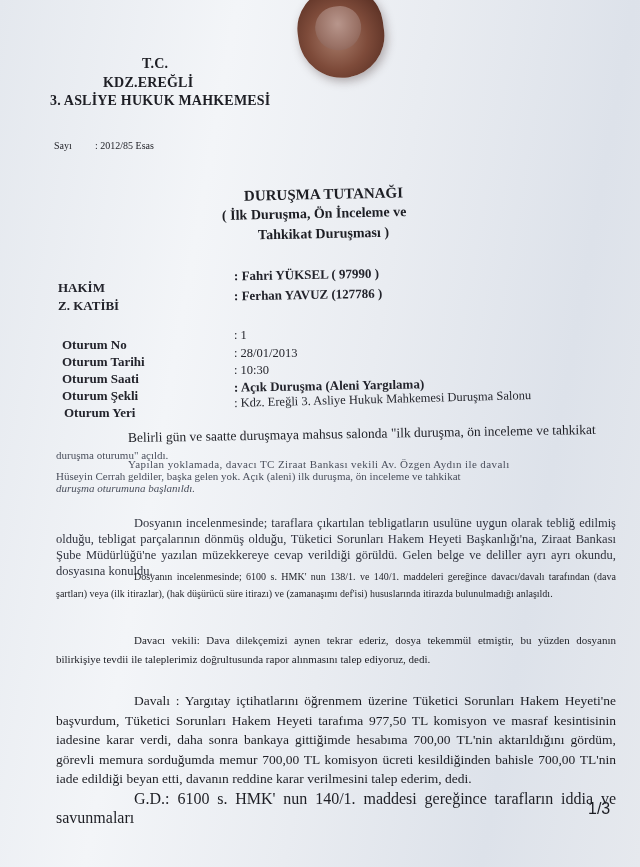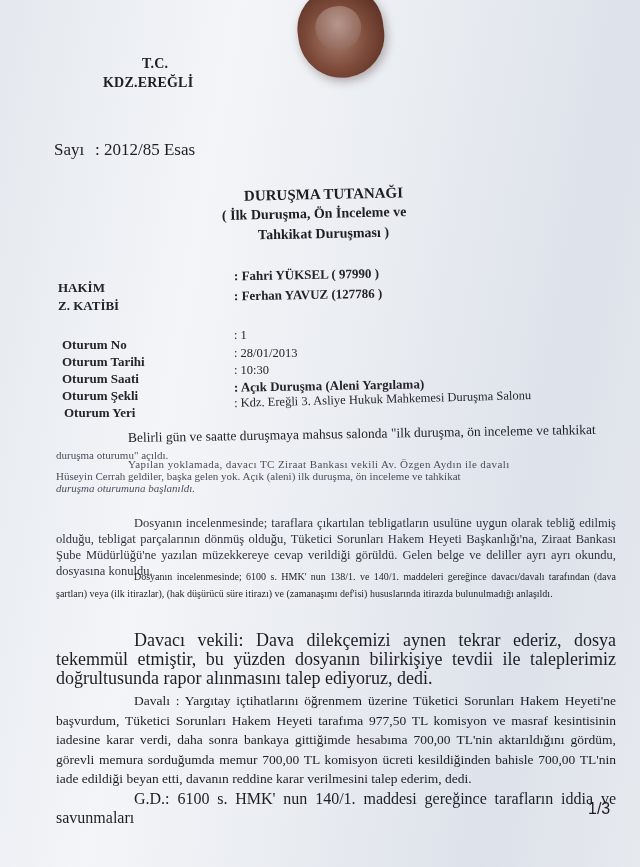--- a/index.html
+++ b/index.html
@@ -18,39 +18,40 @@
     box-shadow: 2px 4px 10px rgba(60,40,40,0.35);
   }
   .thumb .nail {
     position:absolute; left:18px; top:18px; width:46px; height:44px;
     border-radius: 22px 22px 24px 24px;
     background: radial-gradient(ellipse at 50% 40%, #b8968c 0%, #9a7266 60%, #7f5548 100%);
   }
   .t { position:absolute; white-space:nowrap; }
   .b { font-weight:bold; }
   .hdr { font-size:14px; font-weight:bold; letter-spacing:0.2px; }
-  .small { font-size:17px; }
+  .small { font-size:10px; }
   .body { font-size:13.5px; }
   .faded { color:#4a4f5c; font-size:11px; font-style:italic; }
   .label { font-size:13px; font-weight:bold; color:#23242c; }
   .val { font-size:12.5px; color:#25262d; }
   .justify { position:absolute; left:56px; width:560px; font-size:13.5px; text-align:justify; line-height:19.5px;margin-top:24px; }
   .indent { text-indent:78px; }
 </style>
 </head>
 <body>
 
 <div class="paper">
 
   <div class="thumb">
       <div class="nail"></div>
     </div>
 
   <div class="t hdr" style="left:142px;top:56px;">T.C.</div>
   <div class="t hdr" style="left:103px;top:75px;">KDZ.EREĞLİ</div>
+  <div class="t hdr" style="left:50px;top:93px;">3. ASLİYE HUKUK MAHKEMESİ</div>
 
   <div class="t small" style="left:54px;top:140px;">Sayı</div>
   <div class="t small" style="left:95px;top:140px;">: 2012/85 Esas</div>
 
   <div class="t b" style="left:244px;top:186px;font-size:15px;transform:rotate(-1.2deg);">DURUŞMA TUTANAĞI</div>
   <div class="t b" style="left:222px;top:206px;font-size:14px;transform:rotate(-1.2deg);">( İlk Duruşma, Ön İnceleme ve</div>
   <div class="t b" style="left:258px;top:226px;font-size:14px;transform:rotate(-1.2deg);">Tahkikat Duruşması )</div>
 
   <div class="t label" style="left:58px;top:280px;">HAKİM</div>
   <div class="t label" style="left:234px;top:267px;transform:rotate(-1deg);">: Fahri YÜKSEL    ( 97990 )</div>
@@ -73,20 +74,20 @@
 
   <div class="t faded" style="left:128px;top:458px;font-style:normal;letter-spacing:0.4px;">Yapılan yoklamada, davacı TC Ziraat Bankası vekili Av. Özgen Aydın ile davalı</div>
   <div class="t faded" style="left:56px;top:470px;font-style:normal;">Hüseyin Cerrah geldiler, başka gelen yok. Açık (aleni) ilk duruşma, ön inceleme ve tahkikat</div>
   <div class="t faded" style="left:56px;top:482px;">duruşma oturumuna başlanıldı.</div>
 
   <div class="justify indent" style="top:491px;font-size:12.5px;line-height:16px;color:#30333e;">Dosyanın incelenmesinde; taraflara çıkartılan tebligatların usulüne uygun olarak tebliğ edilmiş olduğu, tebligat parçalarının dönmüş olduğu, Tüketici Sorunları Hakem Heyeti Başkanlığı'na, Ziraat Bankası Şube Müdürlüğü'ne yazılan müzekkereye cevap verildiği görüldü. Gelen belge ve deliller ayrı ayrı okundu, dosyasına konuldu.</div>
 
   <div class="justify indent" style="top:545px;font-size:10px;line-height:16.5px;">Dosyanın incelenmesinde; 6100 s. HMK' nun 138/1. ve 140/1. maddeleri gereğince davacı/davalı tarafından (dava şartları) veya (ilk itirazlar), (hak düşürücü süre itirazı) ve (zamanaşımı def'isi) hususlarında itirazda bulunulmadığı anlaşıldı.</div>
 
 
-  <div class="justify indent" style="top:607px;font-size:18px;line-height:19px;">Davacı vekili: Dava dilekçemizi aynen tekrar ederiz, dosya tekemmül etmiştir, bu yüzden dosyanın bilirkişiye tevdii ile taleplerimiz doğrultusunda rapor alınmasını talep ediyoruz, dedi.</div>
+  <div class="justify indent" style="top:607px;font-size:11px;line-height:19px;">Davacı vekili: Dava dilekçemizi aynen tekrar ederiz, dosya tekemmül etmiştir, bu yüzden dosyanın bilirkişiye tevdii ile taleplerimiz doğrultusunda rapor alınmasını talep ediyoruz, dedi.</div>
 
   <div class="justify indent" style="top:667px;font-size:13.5px;line-height:19.5px;">Davalı : Yargıtay içtihatlarını öğrenmem üzerine Tüketici Sorunları Hakem Heyeti'ne başvurdum, Tüketici Sorunları Hakem Heyeti tarafıma 977,50 TL komisyon ve masraf kesintisinin iadesine karar verdi, daha sonra bankaya gittiğimde hesabıma 700,00 TL'nin aktarıldığını gördüm, görevli memura sorduğumda memur 700,00 TL komisyon ücreti kesildiğinden bahisle 700,00 TL'nin iade edildiği beyan etti, davanın reddine karar verilmesini talep ederim, dedi.</div>
 
   <div class="justify indent" style="top:765px;font-size:16px;line-height:19px;">G.D.: 6100 s. HMK' nun 140/1. maddesi gereğince tarafların iddia ve savunmaları</div>
 
   <div class="t" style="left:588px;top:800px;font-family:'Liberation Sans',sans-serif;font-size:16px;">1/3</div>
 </div>
 
 </body></html>

